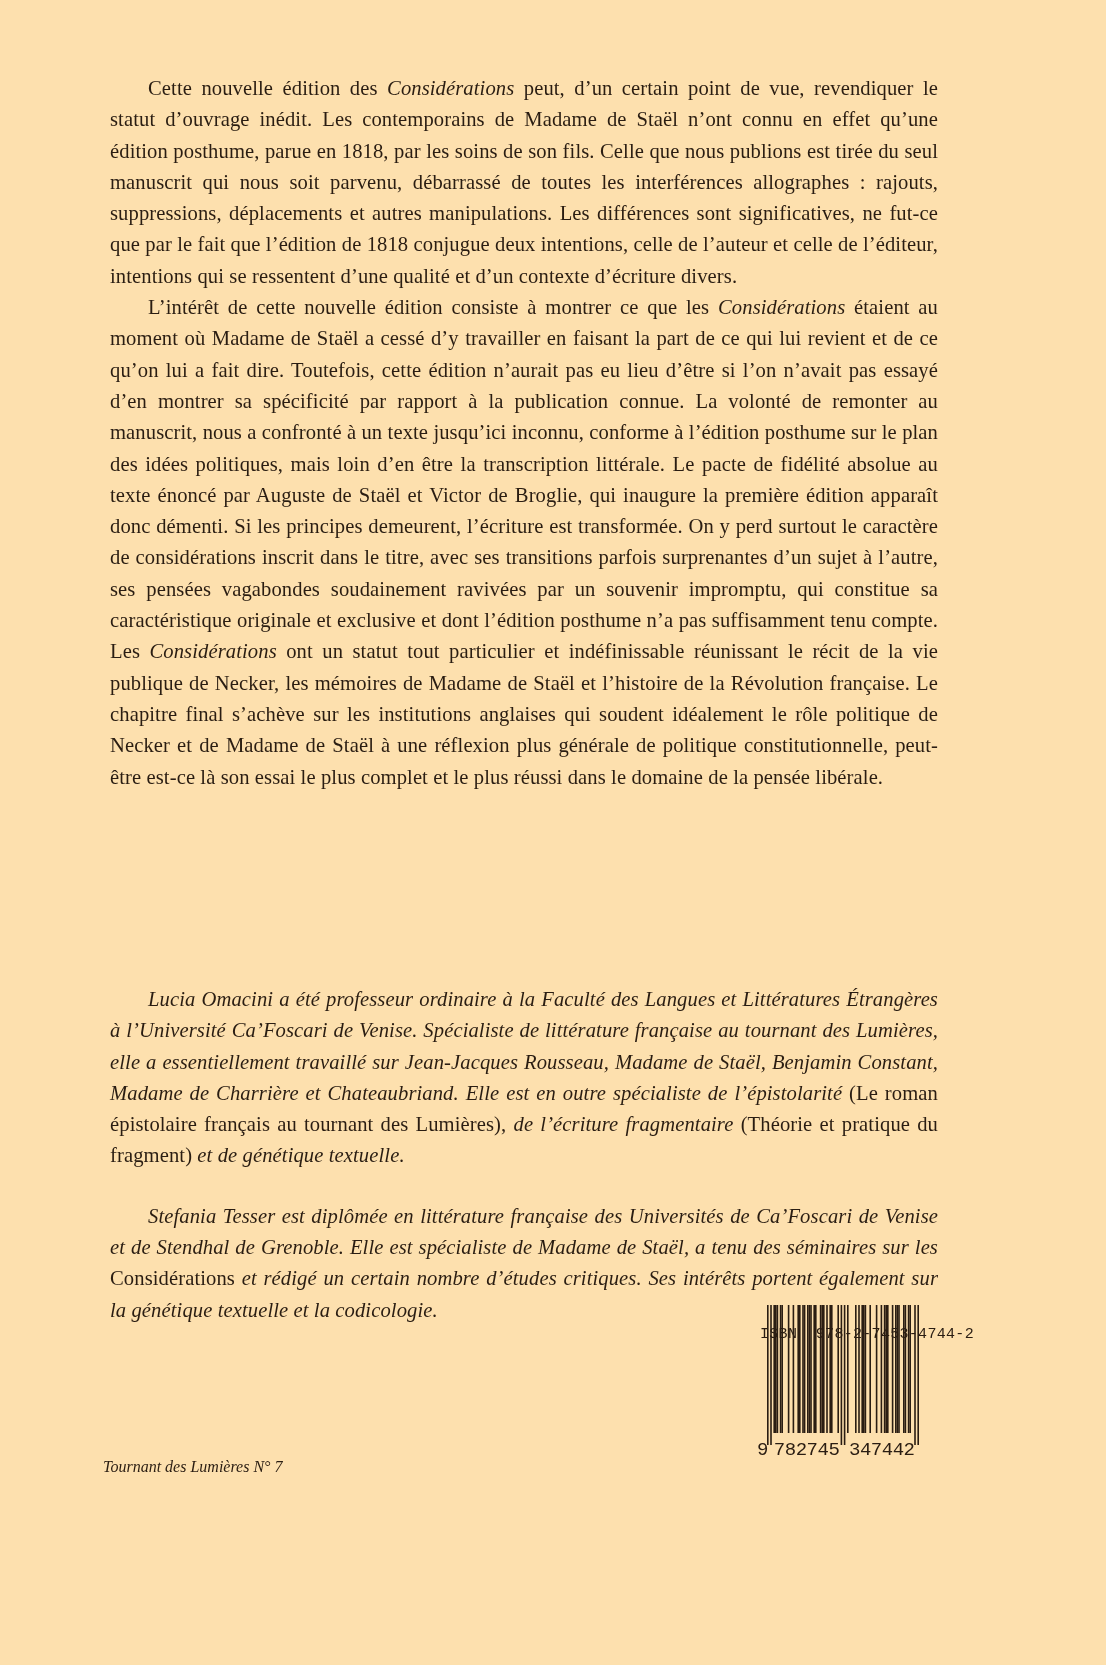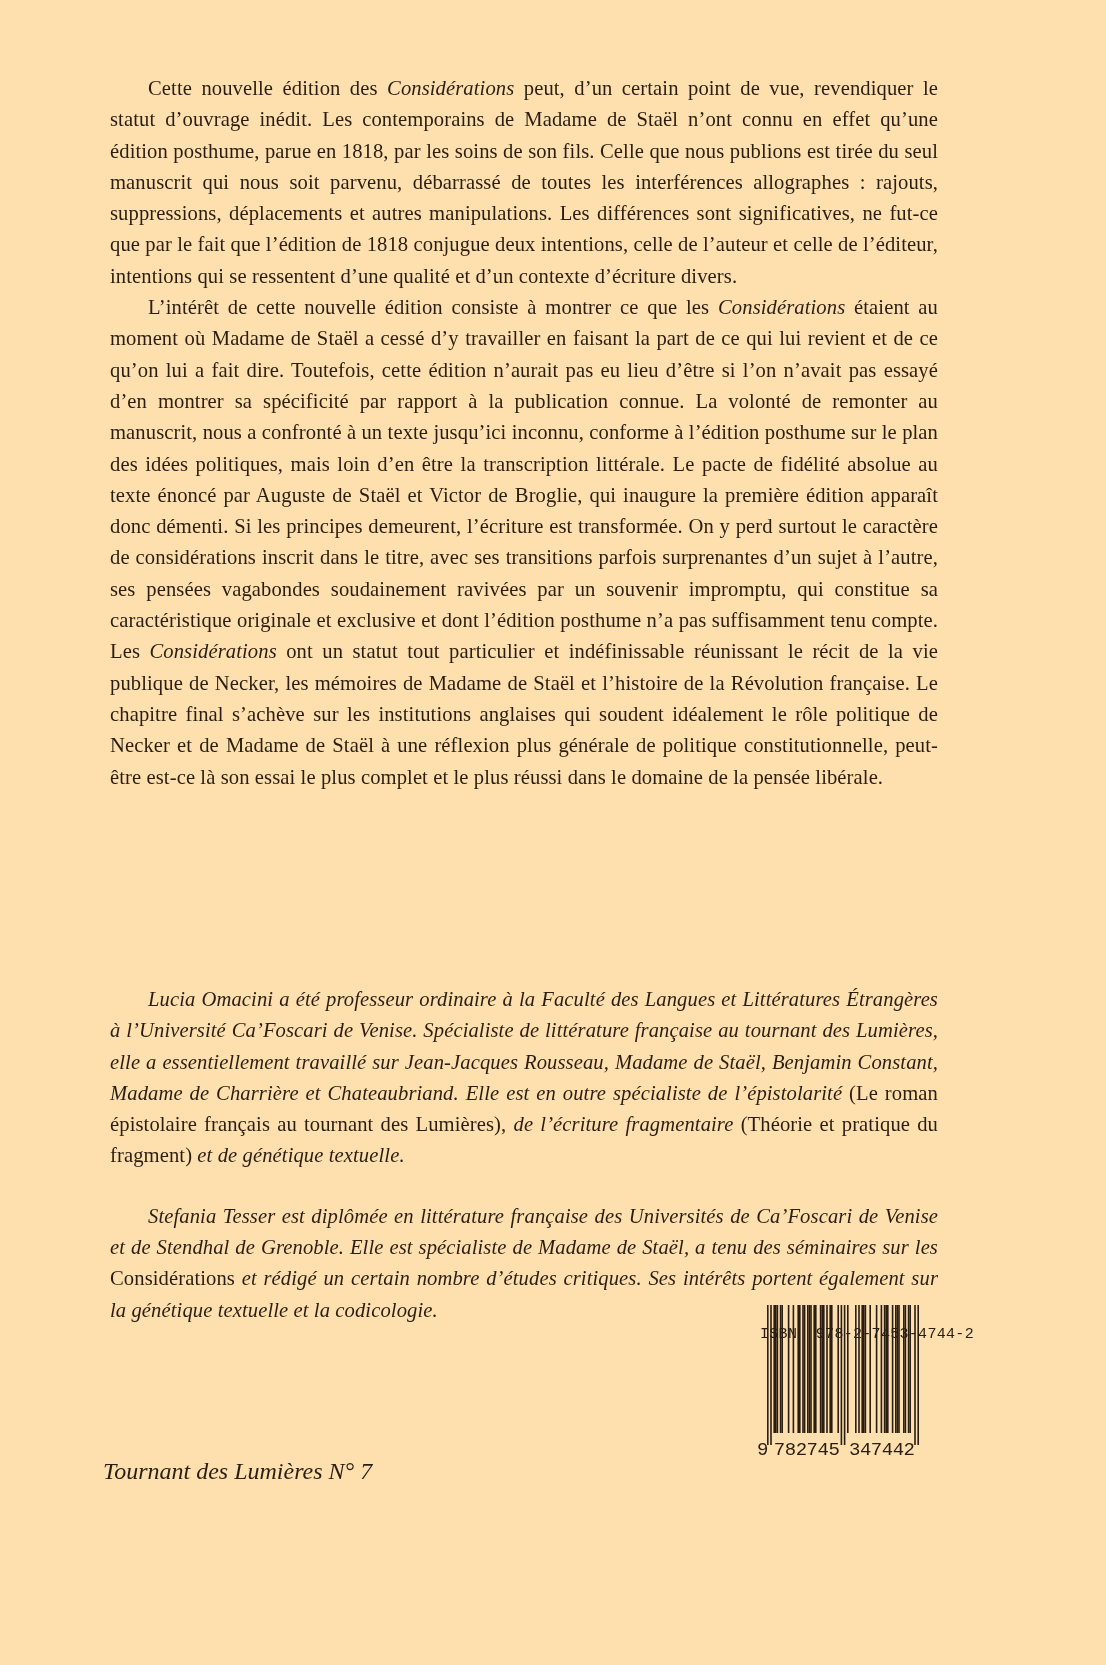--- a/index.html
+++ b/index.html
@@ -22,21 +22,21 @@
   .isbn-label {
     position:absolute; left:760px; top:1288px; width:170px;
     font-family:Liberation Mono, monospace; font-size:15px; letter-spacing:0.3px;margin-top:38px;
   }
   .barcode {
     position:absolute; left:757px; top:1305px; width:167px; height:152px;
   }
   .barcode svg { display:block; }
   .series {
     position:absolute; left:103px; top:1458px;
-    font-family:"Liberation Serif", "DejaVu Serif", serif; font-style:italic; font-size:24px;
+    font-family:"Liberation Serif", "DejaVu Serif", serif; font-style:italic; font-size:16px;
   }
 </style>
 </head>
 <body>
 
 <div id="main" class="col">
   <p><span style="font-style: normal;">Cette nouvelle édition des </span><span style="font-style: italic;">Considérations</span><span style="font-style: normal;"> peut, d’un certain point de vue, revendiquer le statut d’ouvrage inédit. Les contemporains de Madame de Staël n’ont connu en effet qu’une édition posthume, parue en 1818, par les soins de son fils. Celle que nous publions est tirée du seul manuscrit qui nous soit parvenu, débarrassé de toutes les interférences allographes : rajouts, suppressions, déplacements et autres manipulations. Les différences sont significatives, ne fut-ce que par le fait que l’édition de 1818 conjugue deux intentions, celle de l’auteur et celle de l’éditeur, intentions qui se ressentent d’une qualité et d’un contexte d’écriture divers.</span></p>
   <p><span style="font-style: normal;">L’intérêt de cette nouvelle édition consiste à montrer ce que les </span><span style="font-style: italic;">Considérations</span><span style="font-style: normal;"> étaient au moment où Madame de Staël a cessé d’y travailler en faisant la part de ce qui lui revient et de ce qu’on lui a fait dire. Toutefois, cette édition n’aurait pas eu lieu d’être si l’on n’avait pas essayé d’en montrer sa spécificité par rapport à la publication connue. La volonté de remonter au manuscrit, nous a confronté à un texte jusqu’ici inconnu, conforme à l’édition posthume sur le plan des idées politiques, mais loin d’en être la transcription littérale. Le pacte de fidélité absolue au texte énoncé par Auguste de Staël et Victor de Broglie, qui inaugure la première édition apparaît donc démenti. Si les principes demeurent, l’écriture est transformée. On y perd surtout le caractère de considérations inscrit dans le titre, avec ses transitions parfois surprenantes d’un sujet à l’autre, ses pensées vagabondes soudainement ravivées par un souvenir impromptu, qui constitue sa caractéristique originale et exclusive et dont l’édition posthume n’a pas suffisamment tenu compte. Les </span><span style="font-style: italic;">Considérations</span><span style="font-style: normal;"> ont un statut tout particulier et indéfinissable réunissant le récit de la vie publique de Necker, les mémoires de Madame de Staël et l’histoire de la Révolution française. Le chapitre final s’achève sur les institutions anglaises qui soudent idéalement le rôle politique de Necker et de Madame de Staël à une réflexion plus générale de politique constitutionnelle, peut-être est-ce là son essai le plus complet et le plus réussi dans le domaine de la pensée libérale.</span></p>
 </div>
 

